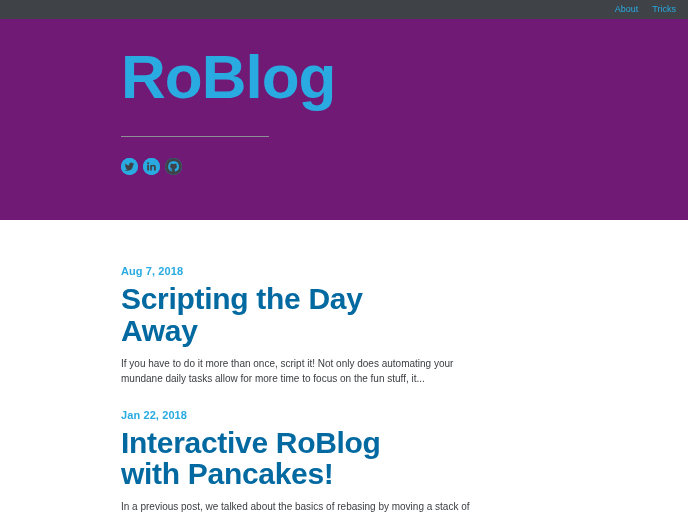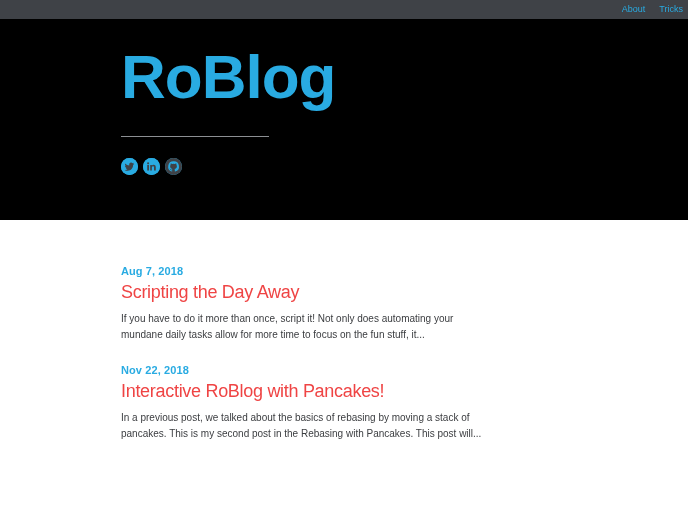--- a/index.html
+++ b/index.html
@@ -16,34 +16,34 @@
     -webkit-font-smoothing: antialiased;
   }
 
   
   .topnav {
     height: 19px;
     background: #3f4247;
     display: flex;
     align-items: center;
     justify-content: flex-end;
-    padding-right: 5px;
+    padding-right: 12px;
     box-sizing: border-box;
   }
   .topnav a {
     color: #29abe2;
     font-size: 9px;
     text-decoration: none;
     margin-left: 14px;
     line-height: 1;
   }
 
   
   .hero {
-    background: #000000;
+    background: #701a75;
     padding: 18px 0 0 0;
     height: 201px;
     box-sizing: border-box;
     position: relative;
   }
   .hero-inner {
     margin-left: 121px;
   }
   .site-title {
     font-size: 62px;
@@ -91,23 +91,23 @@
   }
   .post:first-child { padding-top: 45px; }
   .post-date {
     color: #29abe2;
     font-size: 11px;
     font-weight: bold;
     margin-bottom: 6px;
     letter-spacing: 0.1px;
   }
   .post-title {
-    color: #ef4444;
-    font-size: 18px;
-    font-weight: normal;
+    color: #0369a1;
+    font-size: 30px;
+    font-weight: bold;
     line-height: 1.06;
     margin: 0 0 9px 0;
     max-width: 290px;
     letter-spacing: -0.3px;
   }
   .post-excerpt {
     font-size: 10px;
     line-height: 1.55;
     color: #3b3d40;
     max-width: 372px;
@@ -153,18 +153,18 @@
 
 <div class="content">
 
   <div class="post">
     <div class="post-date">Aug 7, 2018</div>
     <h2 class="post-title">Scripting the Day Away</h2>
     <p class="post-excerpt">If you have to do it more than once, script it! Not only does automating your mundane daily tasks allow for more time to focus on the fun stuff, it...</p>
   </div>
 
   <div class="post">
-    <div class="post-date">Nov 22, 2018</div>
+    <div class="post-date">Jan 22, 2018</div>
     <h2 class="post-title">Interactive RoBlog with Pancakes!</h2>
     <p class="post-excerpt">In a previous post, we talked about the basics of rebasing by moving a stack of pancakes. This is my second post in the Rebasing with Pancakes. This post will...</p>
   </div>
 
 </div>
 
 </body></html>

